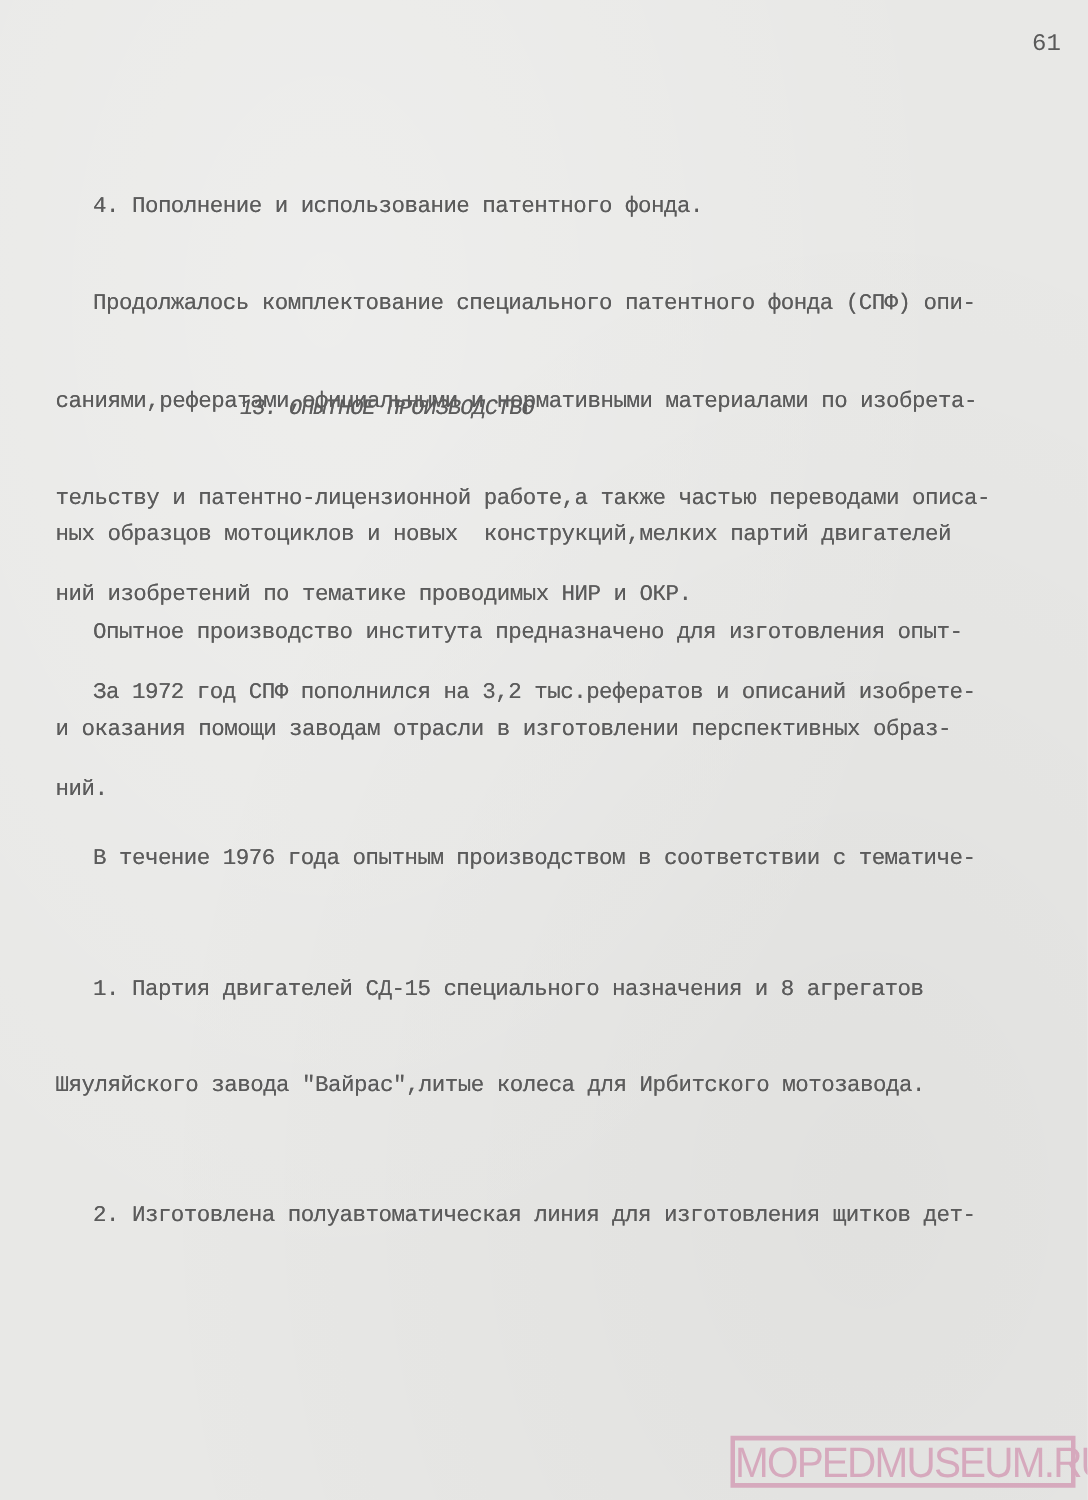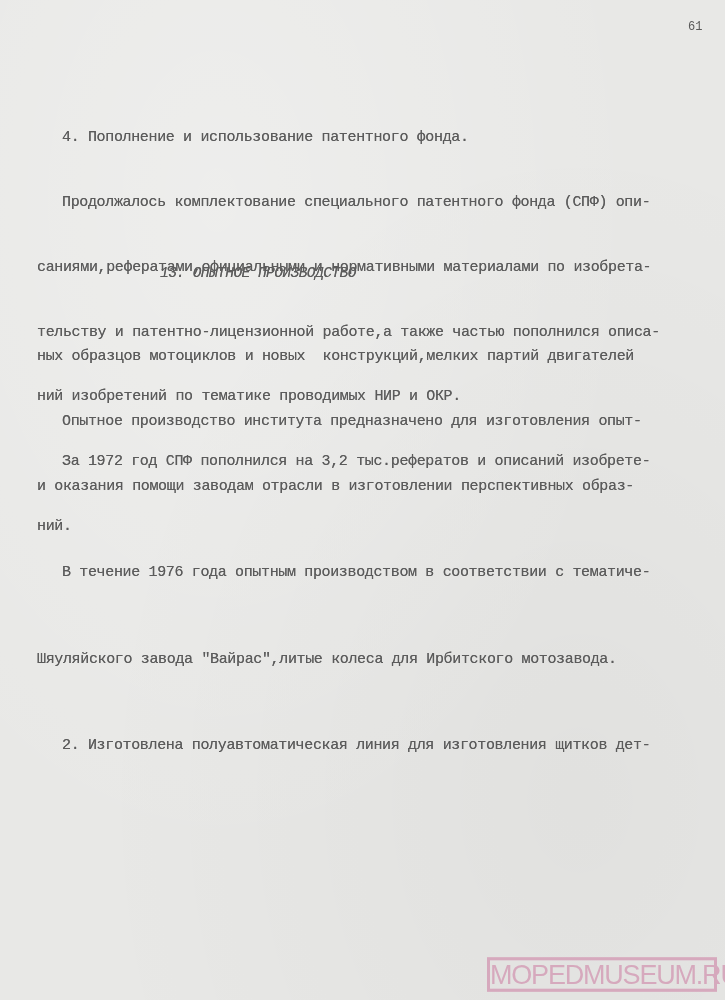--- a/index.html
+++ b/index.html
@@ -20,21 +20,21 @@
       inset: 0;
       background:
         radial-gradient(ellipse at 30% 20%, rgba(255,255,255,0.25), rgba(0,0,0,0) 60%),
         radial-gradient(ellipse at 80% 80%, rgba(0,0,0,0.03), rgba(0,0,0,0) 60%),
         #e8e8e6;
     }
     .page-number {
       position: absolute;
       top: 20px;
       left: 688px;
-      font-size: 12px;
+      font-size: 16px;
       color: #5a5a5a;
       letter-spacing: 0px;
     }
     .text-block {
       position: absolute;
       left: 37px;
       width: 670px;
       font-size: 15px;
       line-height: 21.6px;
       white-space: pre;
@@ -83,35 +83,36 @@
 <body>
 
 <div class="paper"></div>
 
 <div class="page-number">61</div>
 
 <div class="text-block" style="top:84px;">
   <span class="line indent">4. Пополнение и использование патентного фонда.</span>
   <span class="line indent">Продолжалось комплектование специального патентного фонда (СПФ) опи-</span>
   <span class="line">саниями,рефератами,официальными и нормативными материалами по изобрета-</span>
-  <span class="line">тельству и патентно-лицензионной работе,а также частью пополнился описа-</span>
+  <span class="line">тельству и патентно-лицензионной работе,а также частью переводами описа-</span>
   <span class="line">ний изобретений по тематике проводимых НИР и ОКР.</span>
   <span class="line indent">За 1972 год СПФ пополнился на 3,2 тыс.рефератов и описаний изобрете-</span>
   <span class="line">ний.</span>
 </div>
 
 <div class="heading">13. ОПЫТНОЕ ПРОИЗВОДСТВО</div>
 
 <div class="text-block" style="top:303px;">
   <span class="line">ных образцов мотоциклов и новых  конструкций,мелких партий двигателей</span>
   <span class="line indent">Опытное производство института предназначено для изготовления опыт-</span>
   <span class="line">и оказания помощи заводам отрасли в изготовлении перспективных образ-</span>
 
   <span class="line indent">В течение 1976 года опытным производством в соответствии с тематиче-</span>
 
+  <span class="line indent">1. Партия двигателей СД-15 специального назначения и 8 агрегатов</span>
   <span class="line">Шяуляйского завода "Вайрас",литые колеса для Ирбитского мотозавода.</span>
 
   <span class="line indent">2. Изготовлена полуавтоматическая линия для изготовления щитков дет-</span>
   
 
   
   
 
   
   

